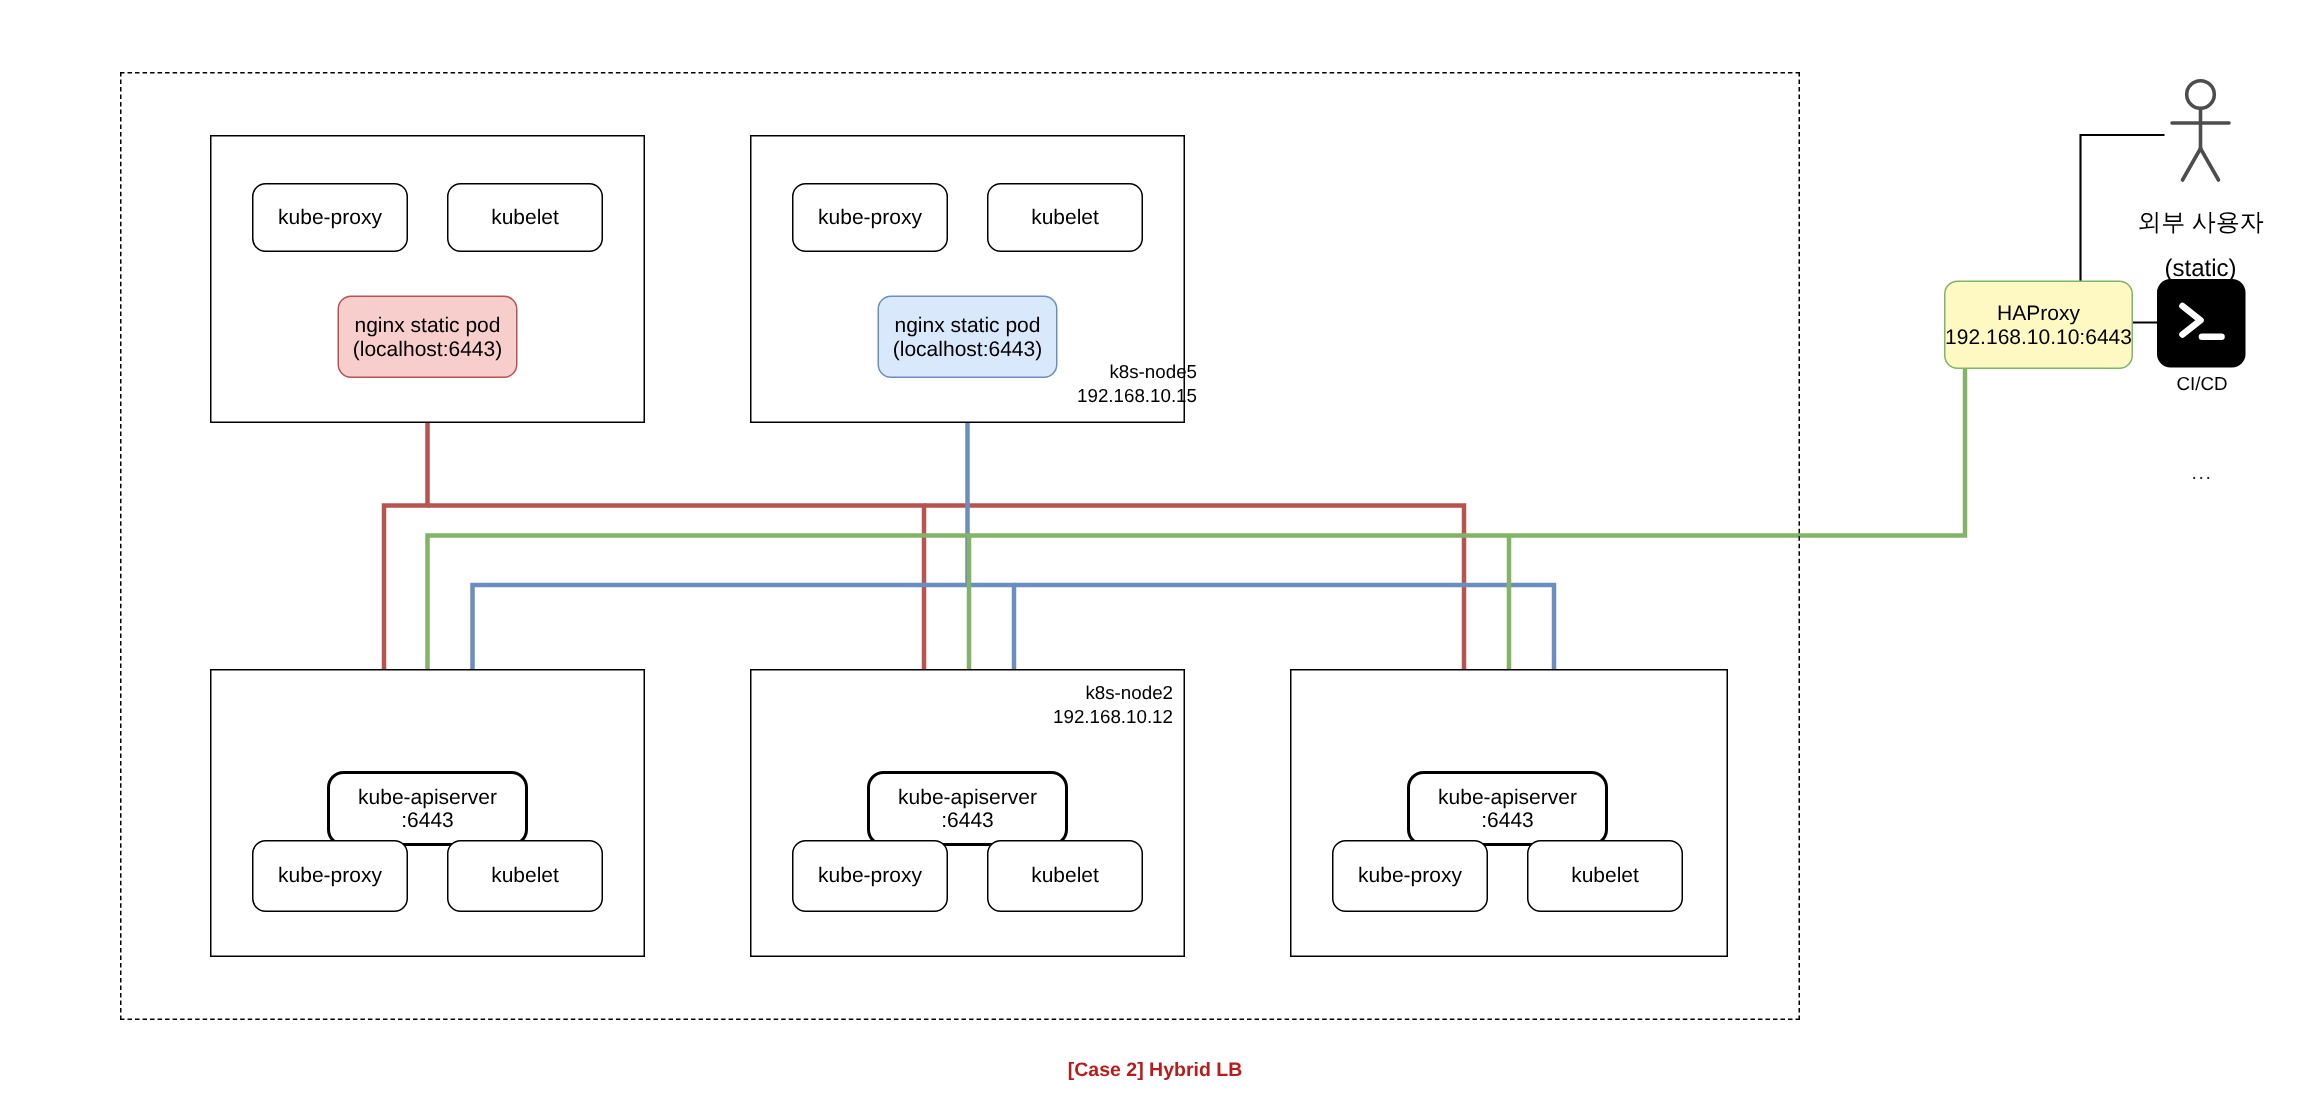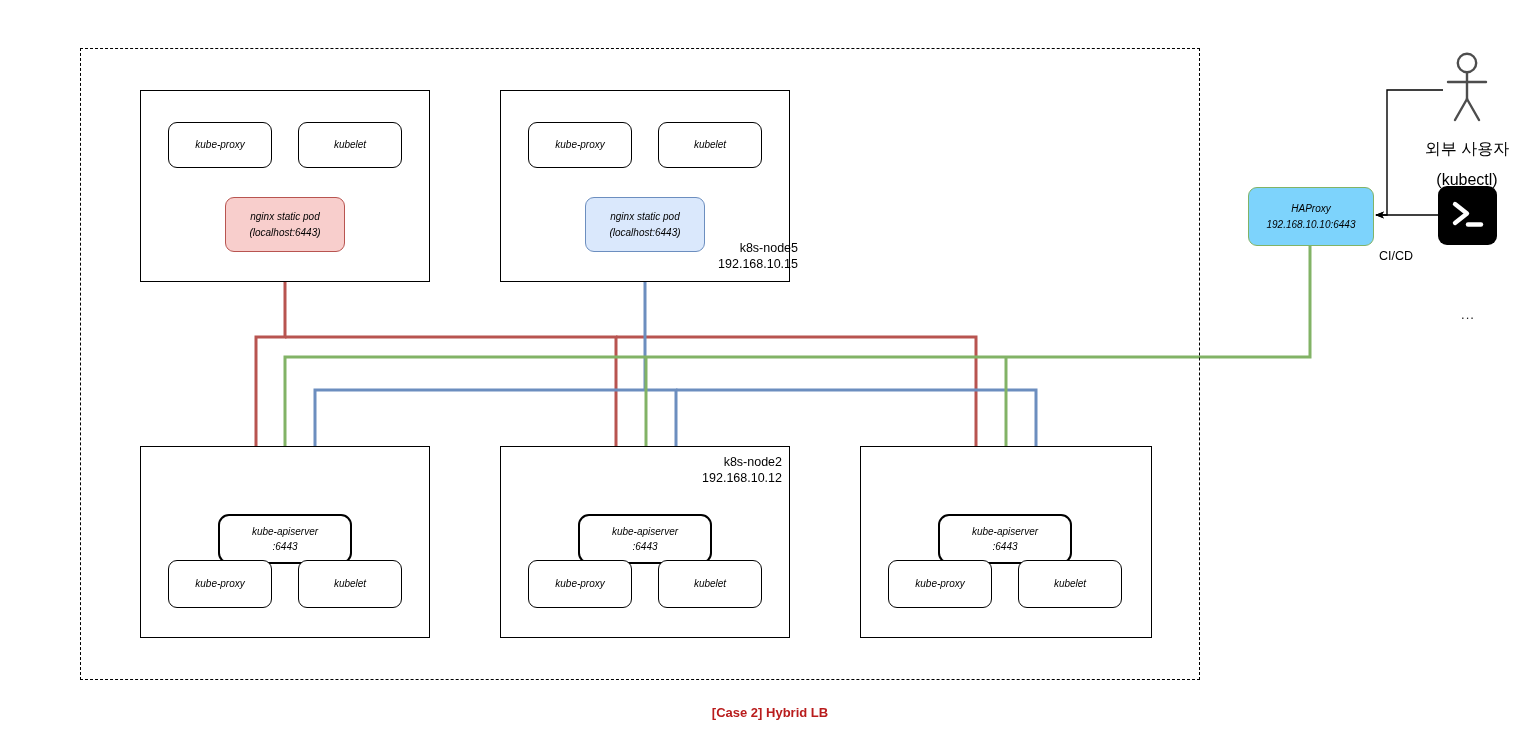--- a/index.html
+++ b/index.html
@@ -56,43 +56,43 @@
   .comp {
     position: absolute;
     box-sizing: border-box;
     border: 1.3px solid #000000;
     border-radius: 9px;
     background: #ffffff;
     display: flex;
     align-items: center;
     justify-content: center;
     text-align: center;
-    font-size: 10px;
+    font-size: 14px;
     line-height: 15.5px;
     color: #000000;
-    font-style: italic;
   }
   .comp .t { white-space: pre-line; }
 
   .comp.apiserver {
     border-width: 2.4px;
     border-radius: 11px;
     margin-top: 36px;
   }
   .comp.pod-red {
     background: #f8cecc;
     border: 1.6px solid #b85450;
   }
   .comp.pod-blue {
     background: #dae8fc;
     border: 1.6px solid #6c8ebf;
   }
   .comp.haproxy {
-    background: #7dd3fc;
+    background: #fef9c3;
     border: 1.6px solid #82b366;
+    margin-left: 48px;
   }
 
   
   .actor {
     position: absolute;
   }
   .actor-caption {
     position: absolute;
     text-align: center;
     font-size: 16px;
@@ -280,30 +280,30 @@
       <g fill="none" stroke="#4d4d4d" stroke-width="2.4" stroke-linecap="round">
         <circle cx="32" cy="11" r="9.2" fill="#ffffff"></circle>
         <path d="M32,20.4 L32,47"></path>
         <path d="M13,30 L51,30"></path>
         <path d="M32,47 L20,68"></path>
         <path d="M32,47 L44,68"></path>
       </g>
     </svg>
     <div class="actor-caption" style="left:1397px; top:125px; width:140px;">
       <div>외부 사용자</div>
-      <div>(kubectl)</div>
+      <div>(static)</div>
     </div>
 
     <div class="terminal-icon" style="left:1438px; top:186px; width:59px; height:59px;">
       <svg width="59" height="59" viewBox="0 0 59 59">
         <path d="M17,18 L29,27.5 L17,37" fill="none" stroke="#ffffff" stroke-width="4.4" stroke-linecap="round" stroke-linejoin="round"></path>
         <path d="M30,38.5 L43,38.5" fill="none" stroke="#ffffff" stroke-width="4.4" stroke-linecap="round"></path>
       </svg>
     </div>
-    <div class="terminal-caption" style="left:1336px; top:249px; width:120px;">
+    <div class="terminal-caption" style="left:1408px; top:249px; width:120px;">
       <span>CI/CD</span>
     </div>
 
     <div class="ellipsis" style="left:1408px; top:307px; width:120px;">
       <span>...</span>
     </div>
 
     <div class="caption" style="left:0; top:705px;">
       <span>[Case 2] Hybrid LB</span>
     </div>

